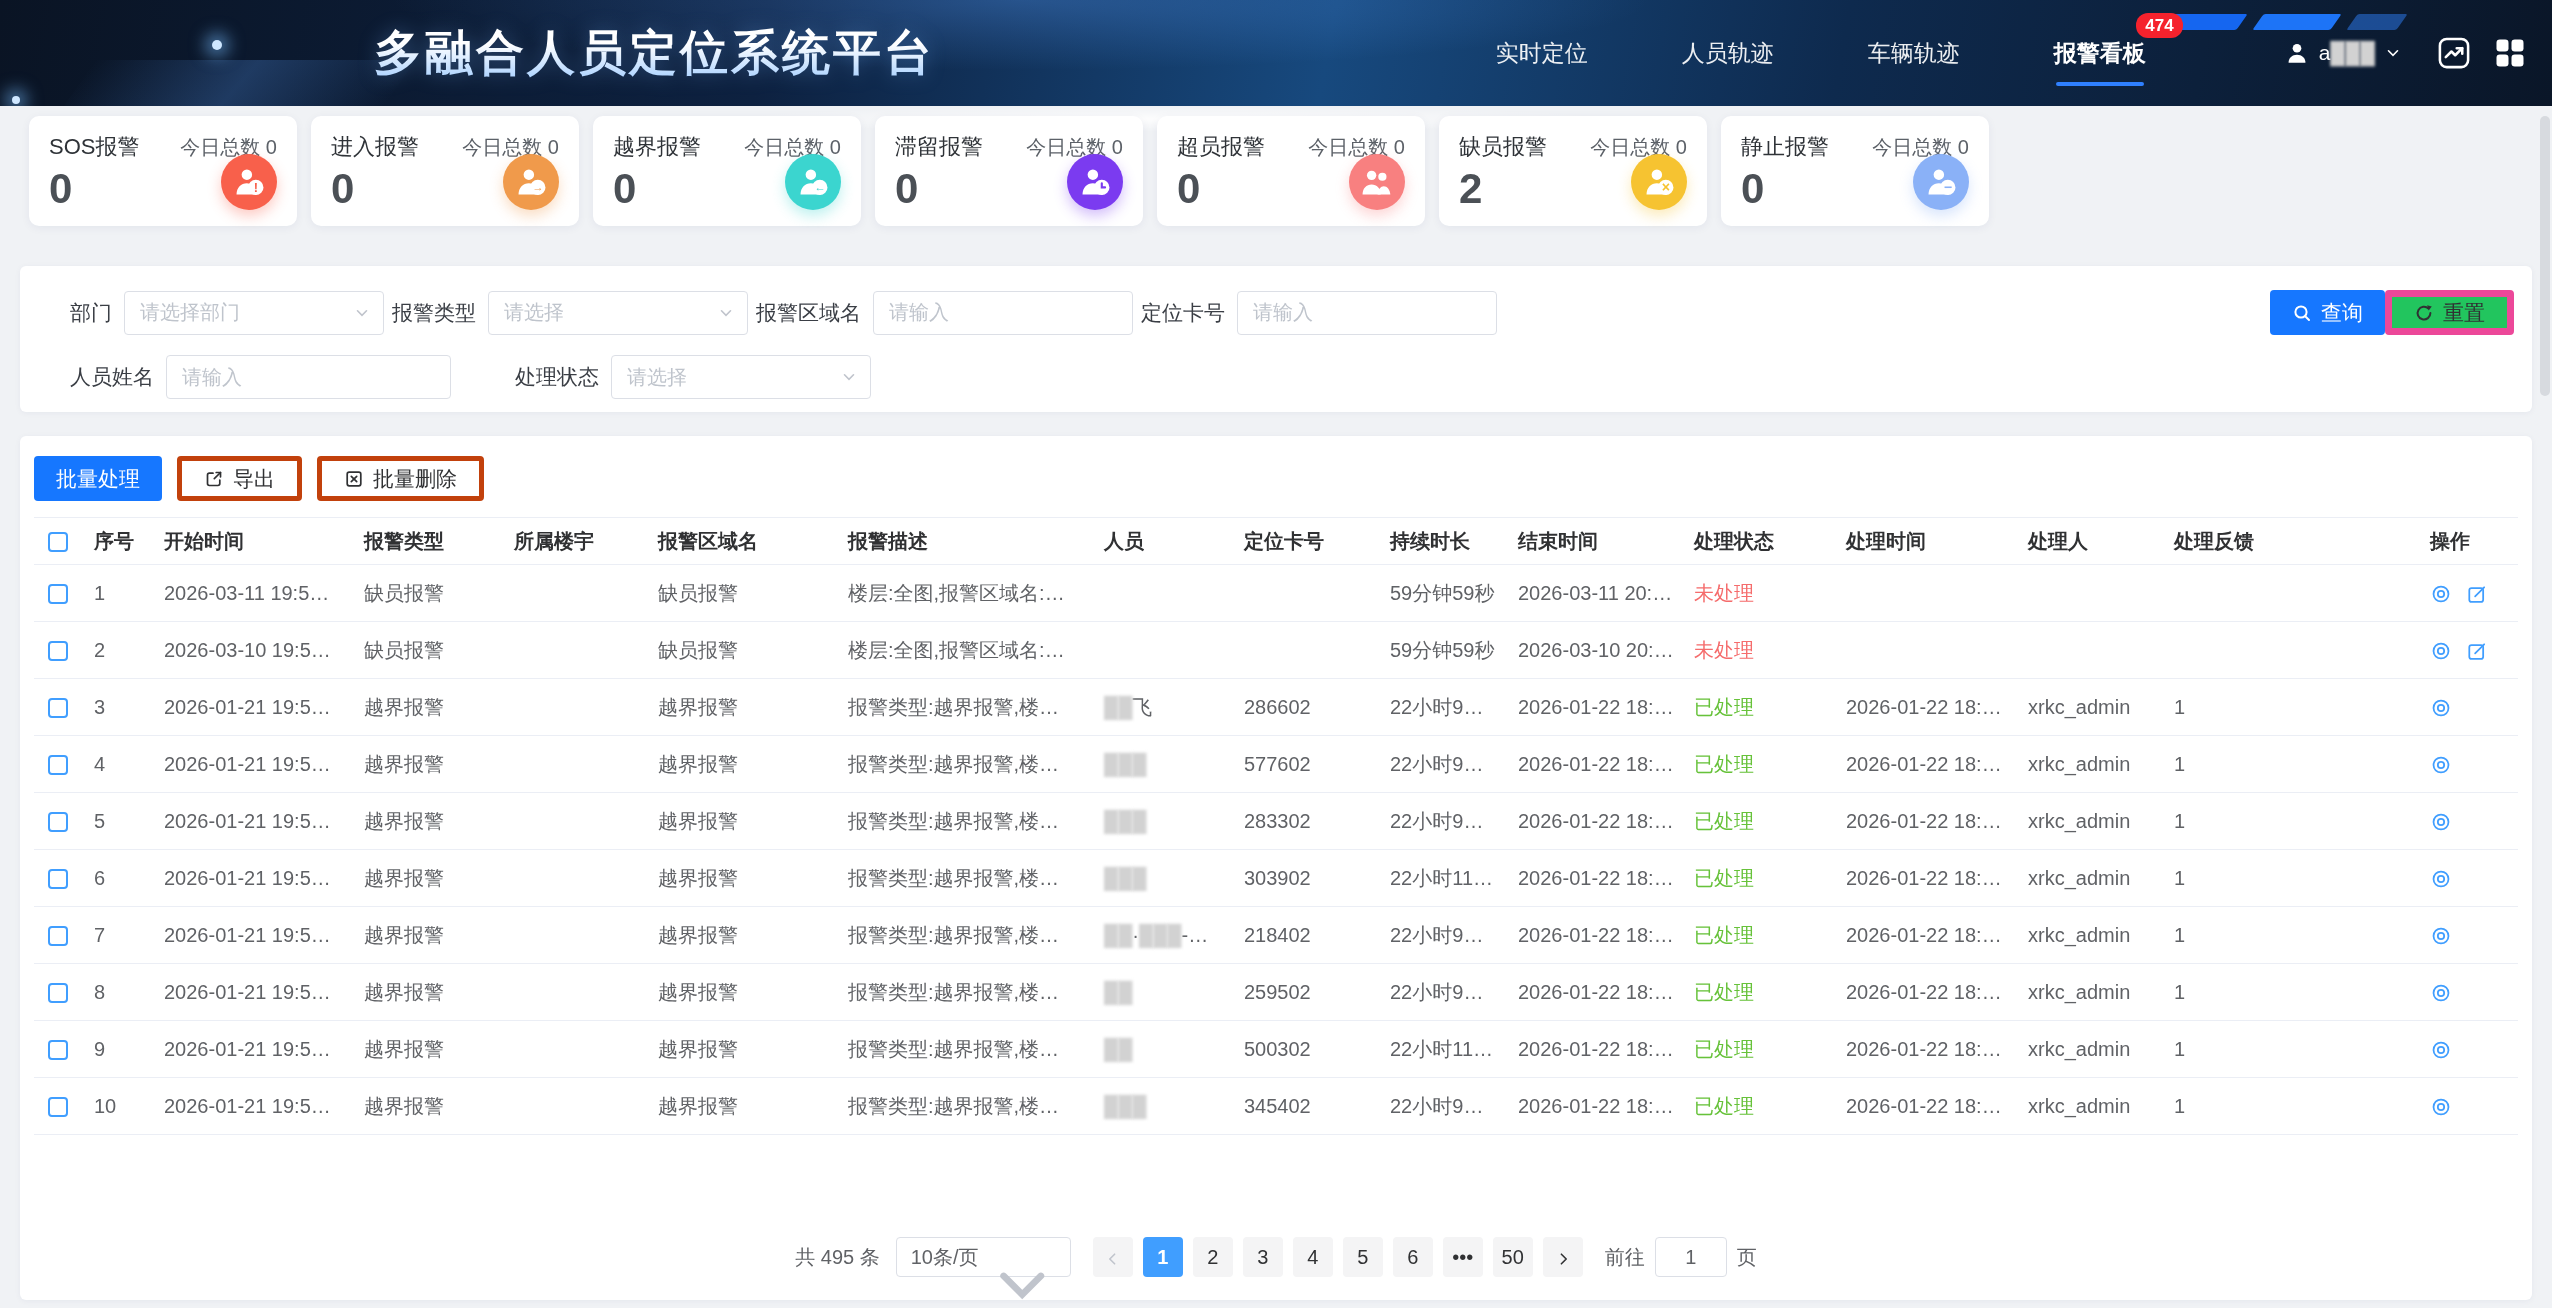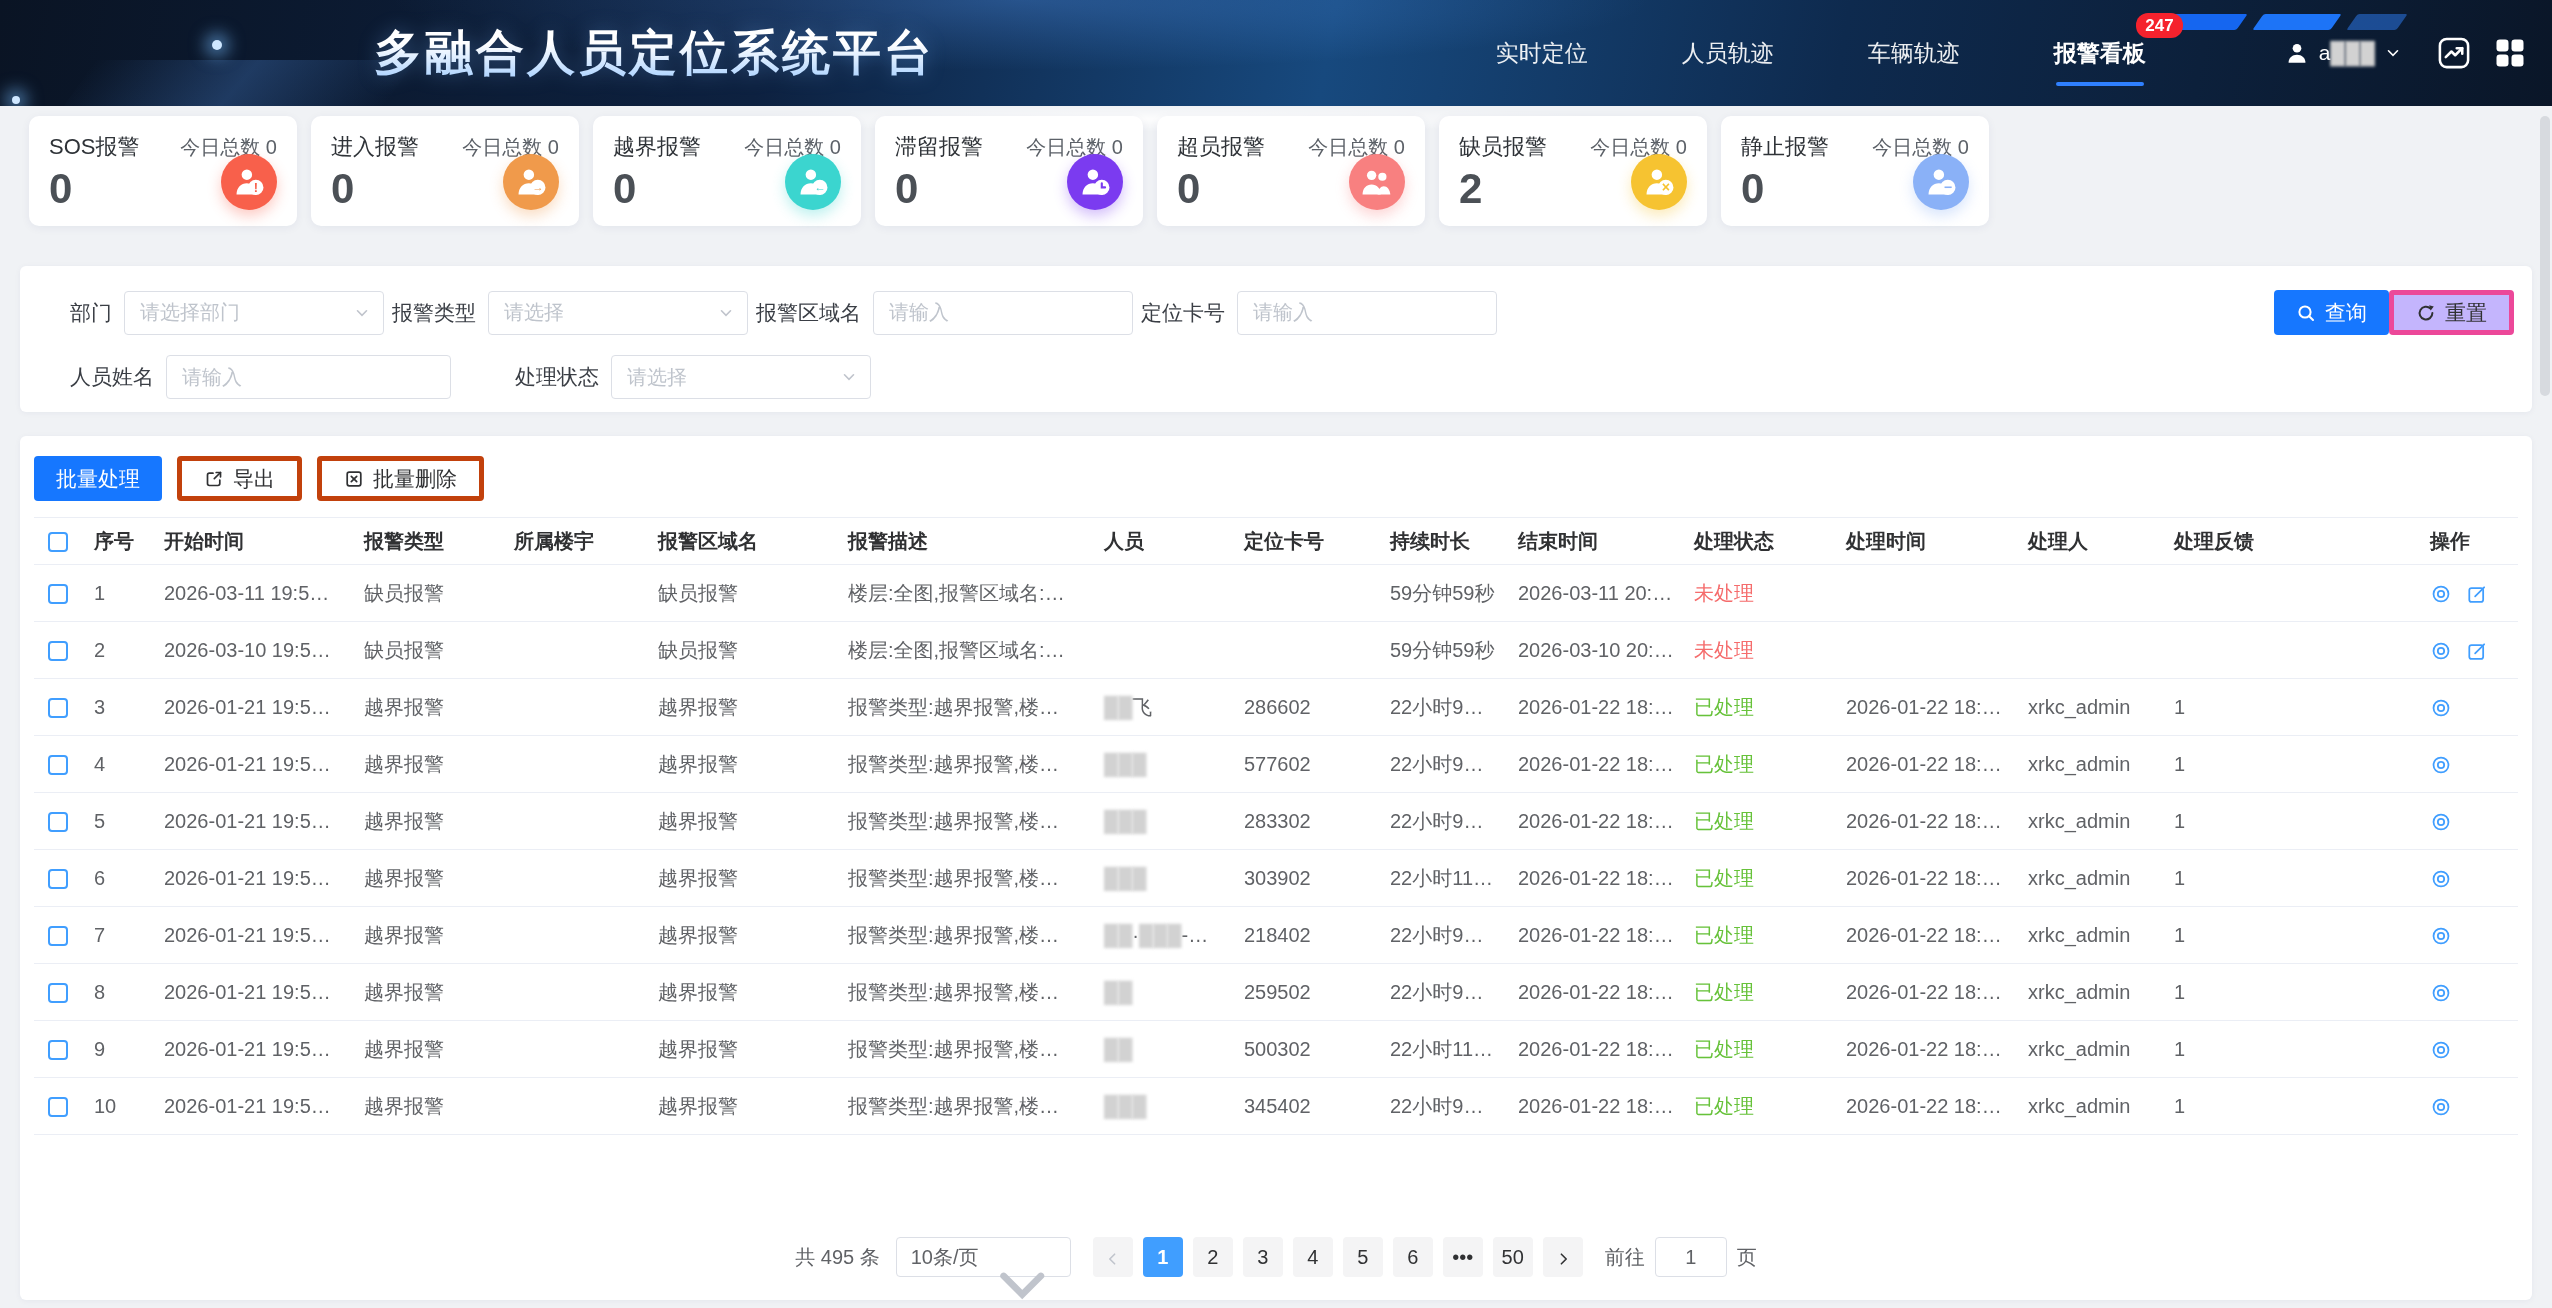--- a/index.html
+++ b/index.html
@@ -65,21 +65,21 @@
   .date-range{display:flex;align-items:center;width:520px;height:44px;border:1px solid #dcdfe6;border-radius:4px;
        background:#fff;padding:0 14px;box-sizing:border-box;cursor:pointer;gap:4px}
   .clock{width:20px;height:20px;display:block}
   .dr-ph{flex:1;text-align:center;font-size:20px;color:#bfc4cc}
   .dr-sep{font-size:20px;color:#303133}
   .f-actions{margin-left:auto;display:flex;gap:0;align-items:center}
   .btn{display:flex;align-items:center;gap:9px;border-radius:4px;height:45px;padding:0 22px;font-size:21px;
        cursor:pointer;font-family:inherit;white-space:nowrap}
   .btn-primary{background:#1677ff;color:#fff;border:none}
   .btn-plain{background:#fff;color:#303133;border:5px solid #c2410c}
-  .btn-reset{background:#c4b5fd;border:5px solid #ec4899;color:#303133}
+  .btn-reset{background:#22c55e;border:7px solid #ec4899;color:#303133}
   .btn-ic{width:20px;height:20px;display:block}
   
   .table-panel{left:20px;top:436px;width:2512px;height:864px;box-sizing:border-box;padding:20px 14px 0}
   .toolbar{display:flex;justify-content:flex-start;gap:15px;padding-right:10px}
   table{width:2484px;border-collapse:collapse;table-layout:fixed;margin-top:16px}
   thead th{height:46px;font-size:20px;font-weight:700;color:#303133;text-align:left;padding:0 6px 0 12px;
     border-top:1px solid #ebeef5;border-bottom:1px solid #ebeef5;white-space:nowrap;overflow:hidden}
   tbody td{height:56px;font-size:20px;color:#606266;padding:0 6px 0 12px;border-bottom:1px solid #ebeef5;
     white-space:nowrap;overflow:hidden;text-overflow:ellipsis}
   .cb{width:20px;height:20px;border:2px solid #409eff;border-radius:4px;display:inline-block;background:#fff;
@@ -116,21 +116,21 @@
       <div class="d1"></div>
       <div class="d2"></div>
       <div class="d3"></div>
     </div>
   <div class="nav-title">多融合人员定位系统平台</div>
   <div class="nav-right">
     <div class="nav-menu">
         <div class="nav-item"><span>实时定位</span></div>
         <div class="nav-item"><span>人员轨迹</span></div>
         <div class="nav-item"><span>车辆轨迹</span></div>
-        <div class="nav-item active"><span>报警看板</span><span class="nav-badge">247</span></div>
+        <div class="nav-item active"><span>报警看板</span><span class="nav-badge">474</span></div>
       </div>
     <div class="user">
       <span class="avatar-ic">
         <svg viewBox="0 0 24 24">
             <circle cx="12" cy="7.6" r="4" fill="#fff"></circle>
             <path d="M4.2 21c0-4.6 3.4-7.4 7.8-7.4s7.8 2.8 7.8 7.4z" fill="#fff"></path>
           </svg>
       </span>
       <span class="user-name"><span>a</span><span class="mask">█</span><span class="mask">█</span><span class="mask">█</span></span>
       <span class="user-chev">

